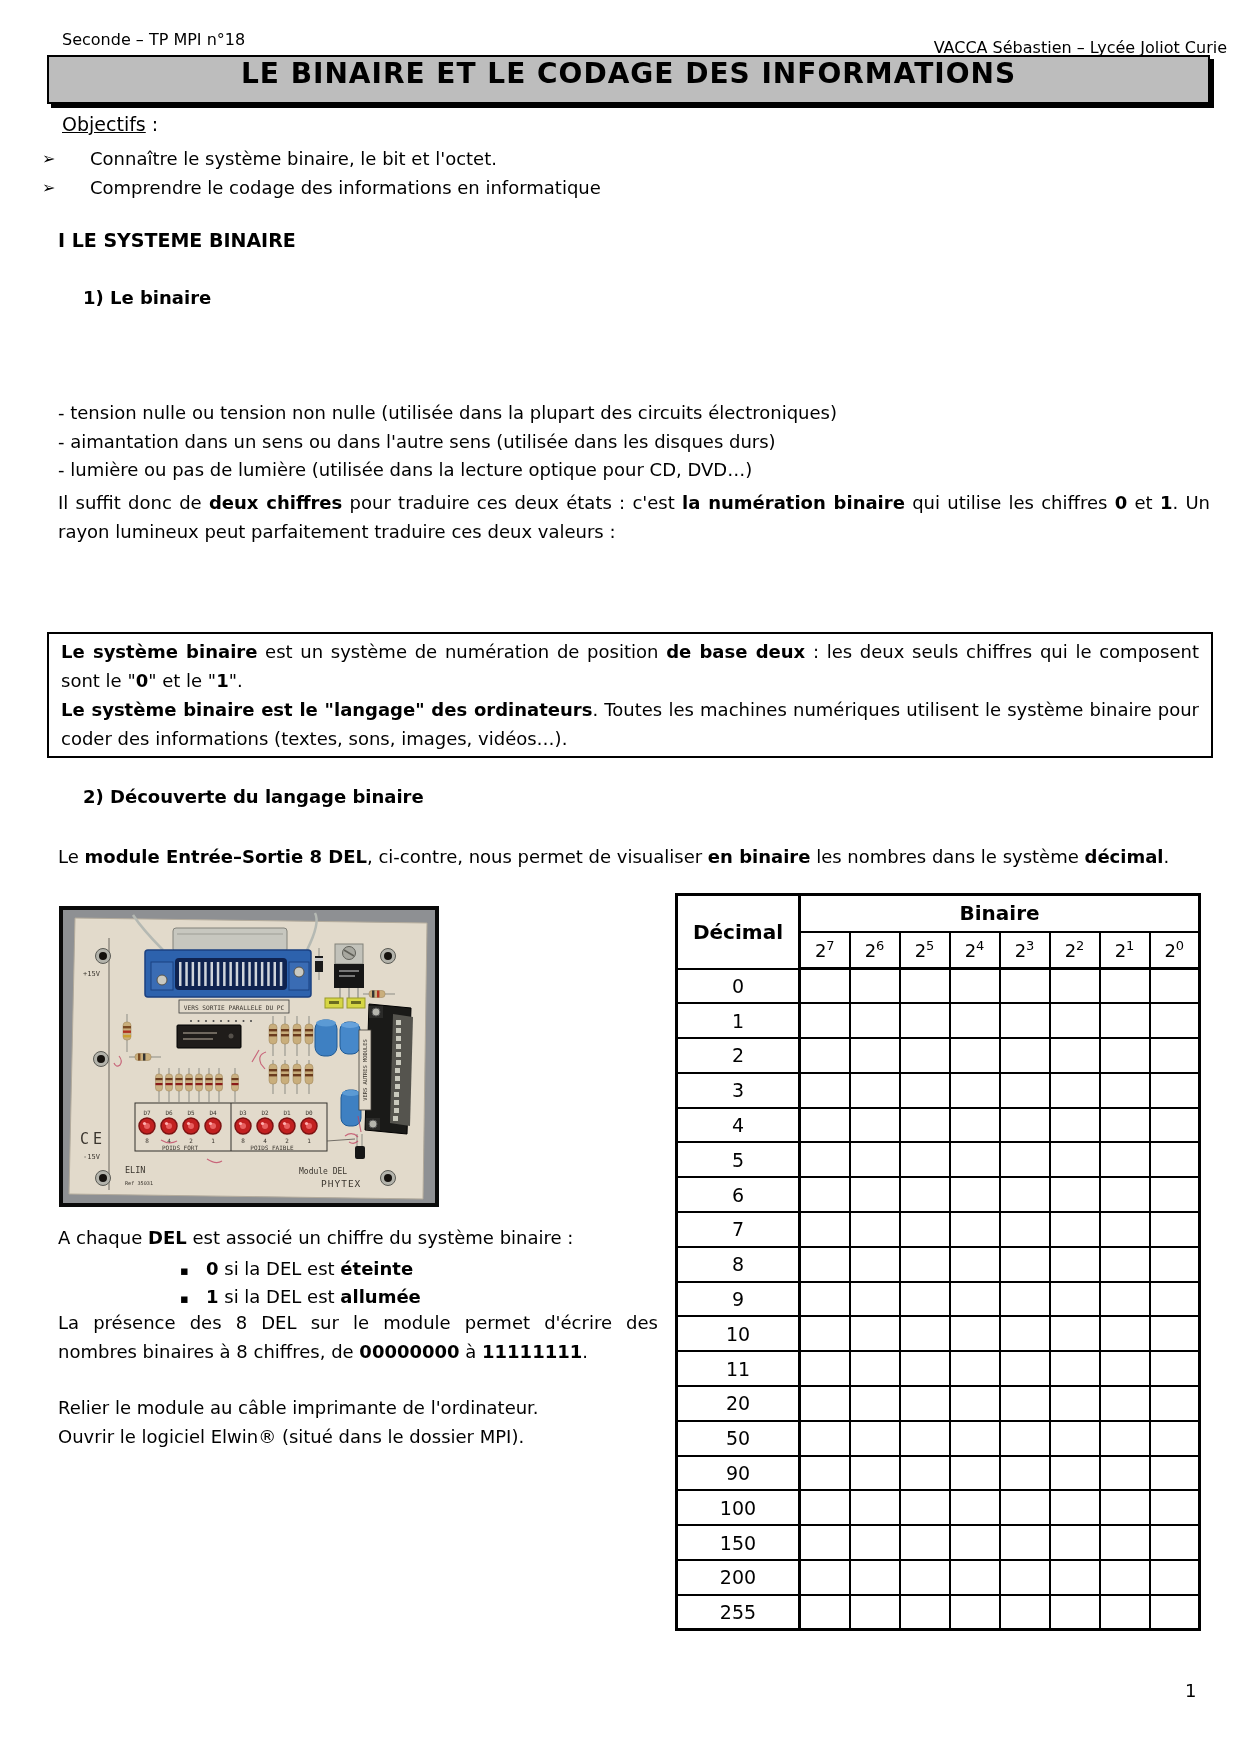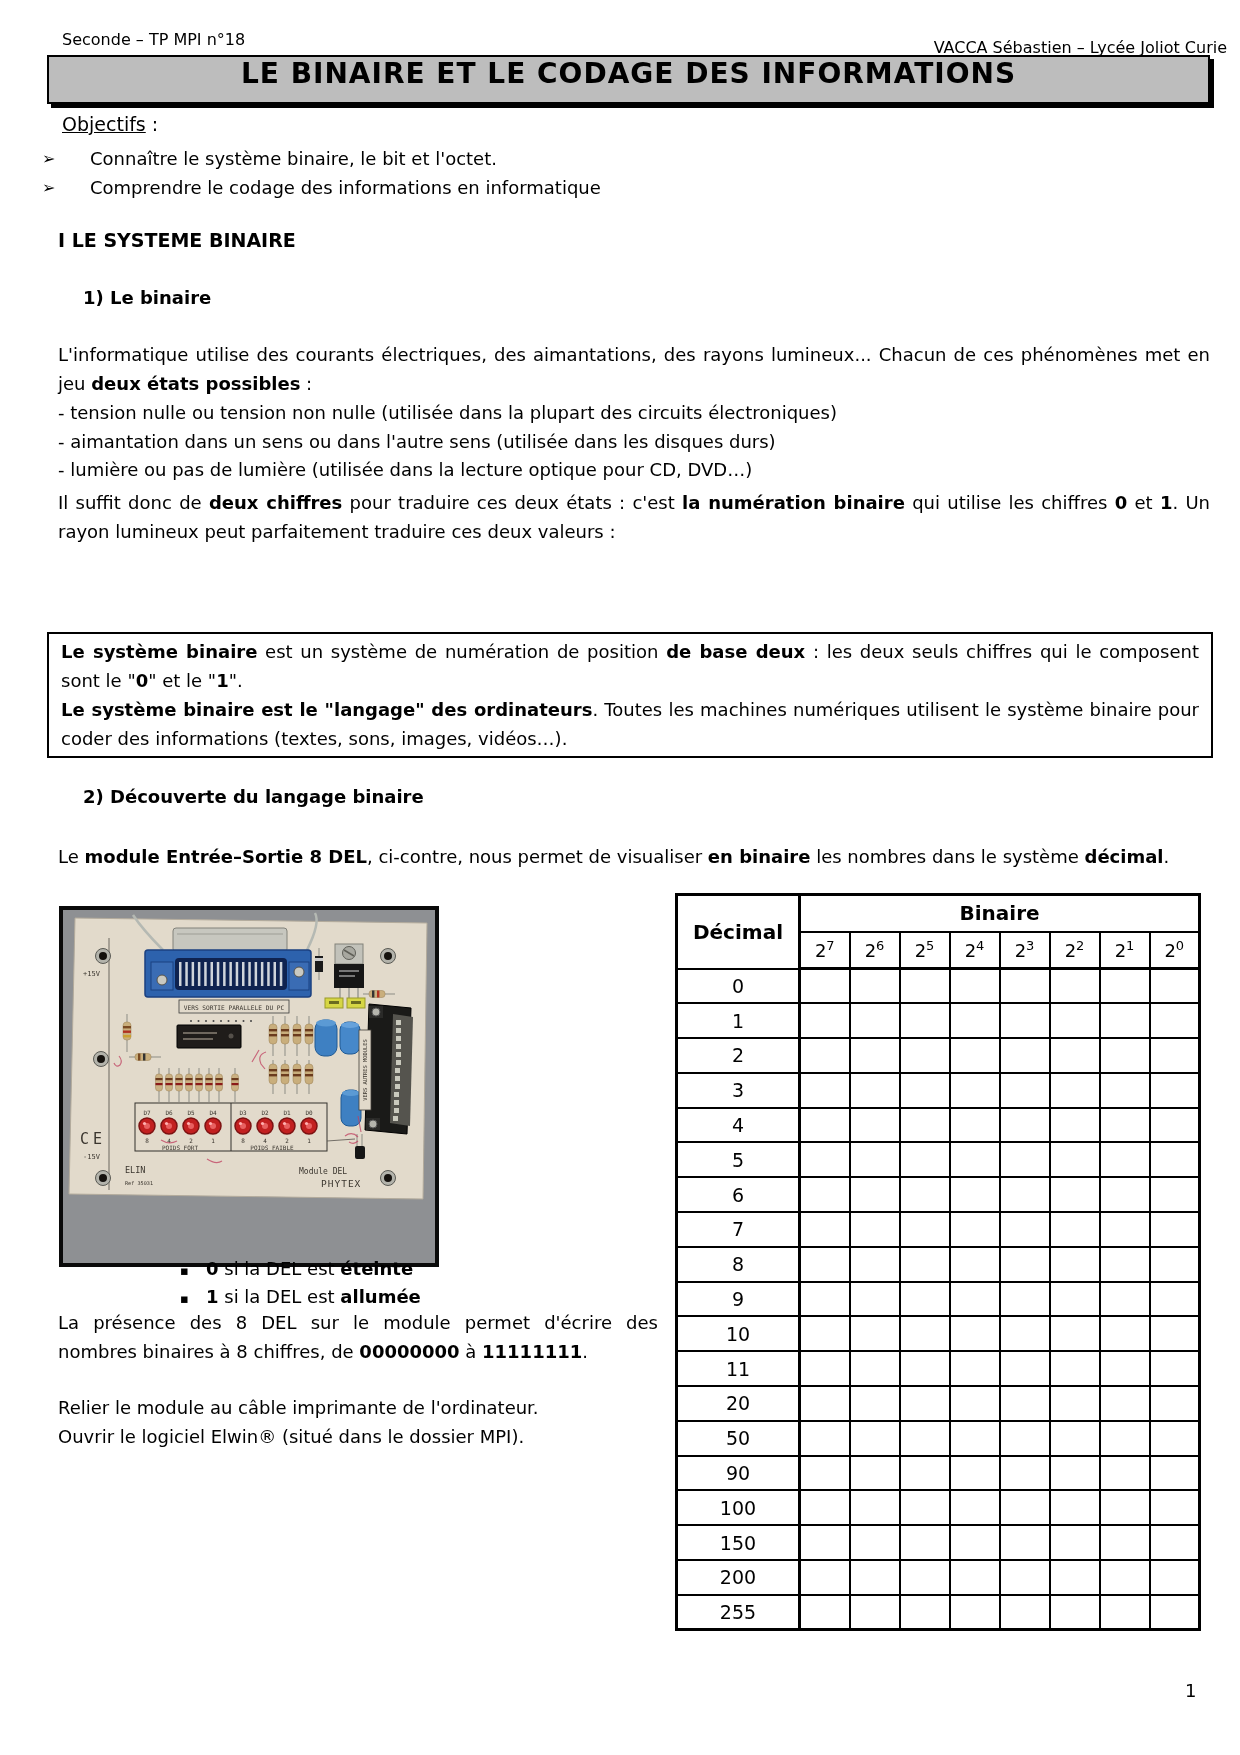--- a/index.html
+++ b/index.html
@@ -45,21 +45,21 @@
 
   .def-box {
     left:47px; top:632px; width:1166px;
     border:2px solid #000; padding:3px 12px;
     font-size:18px; line-height:29px; text-align:justify;
   }
 
   .para-module { left:58px; top:842px; width:1152px; line-height:30px; }
 
   .photo-frame {
-    left:59px; top:906px; width:380px; height:361px;
+    left:59px; top:906px; width:380px; height:301px;
     border:4px solid #0a0a0a; background:#8e9093;
   }
 
   .col-left { left:58px; width:600px; font-size:18px; }
   .para-del    { top:1227px; }
   .del-b1      { top:1255px; left:180px; }
   .del-b2      { top:1283px; left:180px; }
   .del-bullet { display:flex; font-size:18px; line-height:28px; }
   .del-bullet .sq { width:26px; font-size:13px; padding-top:2px; }
   .para-presence { top:1309px; line-height:28.5px; }
@@ -108,23 +108,20 @@
     </div>
     <div class="obj-item">
       <span class="glyph">➢</span>
       <span>Comprendre le codage des informations en informatique</span>
     </div>
   </div>
 
   <div class="abs h-sec sec1">I LE SYSTEME BINAIRE</div>
   <div class="abs h-sec sub1">1) Le binaire</div>
 
-  <div class="abs body-text just para-intro">
-    <span>L'informatique utilise des courants électriques, des aimantations, des rayons lumineux... Chacun de ces phénomènes met en jeu </span><b>deux états possibles</b><span> :</span>
-  </div>
 
   <div class="abs dash-list">
     <div>- tension nulle ou tension non nulle (utilisée dans la plupart des circuits électroniques)</div>
     <div>- aimantation dans un sens ou dans l'autre sens (utilisée dans les disques durs)</div>
     <div>- lumière ou pas de lumière (utilisée dans la lecture optique pour CD, DVD…)</div>
   </div>
 
   <div class="abs body-text just para-chiffres">
     <span>Il suffit donc de </span><b>deux chiffres</b><span> pour traduire ces deux états : c'est </span><b>la numération binaire</b><span> qui utilise les chiffres </span><b>0</b><span> et </span><b>1</b><span>. Un rayon lumineux peut parfaitement traduire ces deux valeurs :</span>
   </div>
@@ -726,20 +723,23 @@
           <td class="bin"></td>
           <td class="bin"></td>
           <td class="bin"></td>
           <td class="bin"></td>
           <td class="bin"></td>
           <td class="bin"></td>
         </tr>
       </tbody>
   </table>
 
+  <div class="abs col-left para-del">
+    <span>A chaque </span><b>DEL</b><span> est associé un chiffre du système binaire :</span>
+  </div>
 
   <div class="abs del-bullet del-b1">
     <span class="sq">▪</span>
     <span><b>0</b><span> si la DEL est </span><b>éteinte</b></span>
   </div>
   <div class="abs del-bullet del-b2">
     <span class="sq">▪</span>
     <span><b>1</b><span> si la DEL est </span><b>allumée</b></span>
   </div>
 

